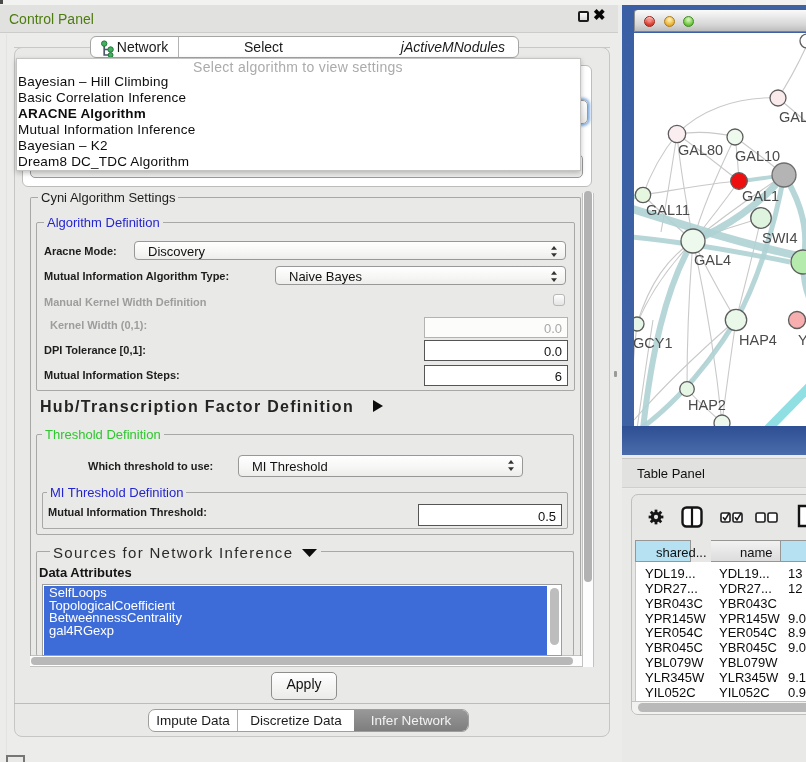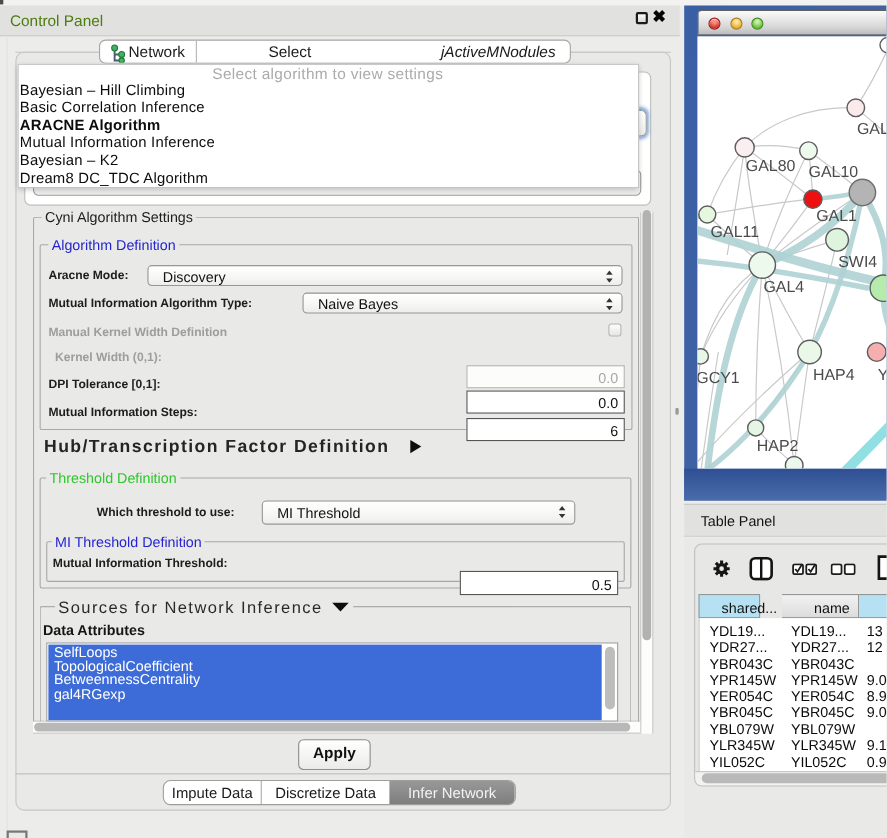--- a/index.html
+++ b/index.html
@@ -5,21 +5,21 @@
 html,body { width:806px; height:762px; overflow:hidden; }
 body { font-family:"Liberation Sans", sans-serif; background:#ececea; position:relative; }
 .abs { position:absolute; }
 .lbl { font-size:11px; font-weight:bold; color:#1d1d1d; white-space:nowrap; }
 .dis { color:#9d9d9d; }
 .combo { position:absolute; border:1px solid #989898; border-radius:4px;
   background:linear-gradient(#ffffff,#f6f6f5 60%,#ededec); height:19px; }
 .combo .ct { position:absolute; left:13px; top:2px; font-size:13px; color:#111; }
 .stepper { position:absolute; right:7px; top:4px; width:8px; height:11px; }
 .fld { position:absolute; height:19px; background:#fff; font-size:13px; color:#111;
-  text-align:right; padding:2px 5px 0 0;margin-top:15px; }
+  text-align:right; padding:2px 5px 0 0; }
 .grp { position:absolute; border:1px solid #a8a8a6; border-radius:2px; }
 .gt { position:absolute; top:-8px; background:#e9e9e7; padding:0 3px; font-size:13px; white-space:nowrap; }
 </style></head>
 <body>
 
 <div class="abs" style="left:0;top:0;width:806px;height:5px;background:#f2f2f0;"></div>
 <div class="abs" style="left:0;top:0;width:3px;height:4px;background:#4a4a4a;"></div>
 
 <div class="abs" style="left:0;top:5px;width:618px;height:28px;background:#e1e1df;border-bottom:1px solid #cccccb;"></div>
 <div class="abs" style="left:9px;top:11px;font-size:14px;color:#4d7c0f;">Control Panel</div>
@@ -114,21 +114,21 @@
         <path d="M1 2 L16 2 L8.5 10 Z" fill="#0d0d0d"></path>
       </svg></div>
 </div>
 <div class="abs" style="left:39px;top:565px;font-size:13px;font-weight:bold;color:#151515;">Data Attributes</div>
 <div class="abs" style="left:42px;top:584px;width:520px;height:72px;border:1px solid #9d9d9d;background:#fff;overflow:hidden;">
   <div class="abs" style="left:1px;top:1px;width:503px;height:69px;background:#3d6cd9;"></div>
   <div class="abs" style="left:6px;top:2px;font-size:13px;color:#fff;line-height:12.5px;">SelfLoops<br>TopologicalCoefficient<br>BetweennessCentrality<br>gal4RGexp</div>
   <div class="abs" style="left:507px;top:3px;width:9px;height:57px;background:#bdbdbd;border-radius:4.5px;"></div>
 </div>
 
-<div class="abs" style="left:271px;top:672px;width:66px;height:28px;border:1px solid #8e8e8c;border-radius:5px;background:linear-gradient(#ffffff,#ebebe9);text-align:center;font-size:14px;color:#111;padding-top:3px;font-weight:bold;">Apply</div>
+<div class="abs" style="left:271px;top:672px;width:66px;height:28px;border:1px solid #8e8e8c;border-radius:5px;background:linear-gradient(#ffffff,#ebebe9);text-align:center;font-size:14px;color:#111;padding-top:3px;">Apply</div>
 <div class="abs" style="left:14px;top:703px;width:596px;height:1px;background:#bcbcba;"></div>
 <div class="abs" style="left:148px;top:709px;width:321px;height:23px;border:1px solid #9e9e9c;border-radius:7px;background:#fff;overflow:hidden;display:flex;">
   <div style="width:89px;display:flex;align-items:center;justify-content:center;border-right:1px solid #adadab;font-size:13.5px;color:#1a1a1a;">Impute Data</div>
   <div style="width:116px;display:flex;align-items:center;justify-content:center;font-size:13.5px;color:#1a1a1a;">Discretize Data</div>
   <div style="width:114px;display:flex;align-items:center;justify-content:center;font-size:13.5px;color:#f2f2f2;background:linear-gradient(#989898,#7e7e7e);">Infer Network</div>
 </div>
 
 <div class="abs" style="left:6px;top:755px;width:19px;height:10px;border:2px solid #767674;background:#e9e9e7;"></div>
 
 <div class="abs" style="left:16px;top:58px;width:565px;height:113px;background:#fff;border:1px solid #c4c4c2;box-shadow:0 2px 5px rgba(0,0,0,0.25);z-index:5;"></div>

